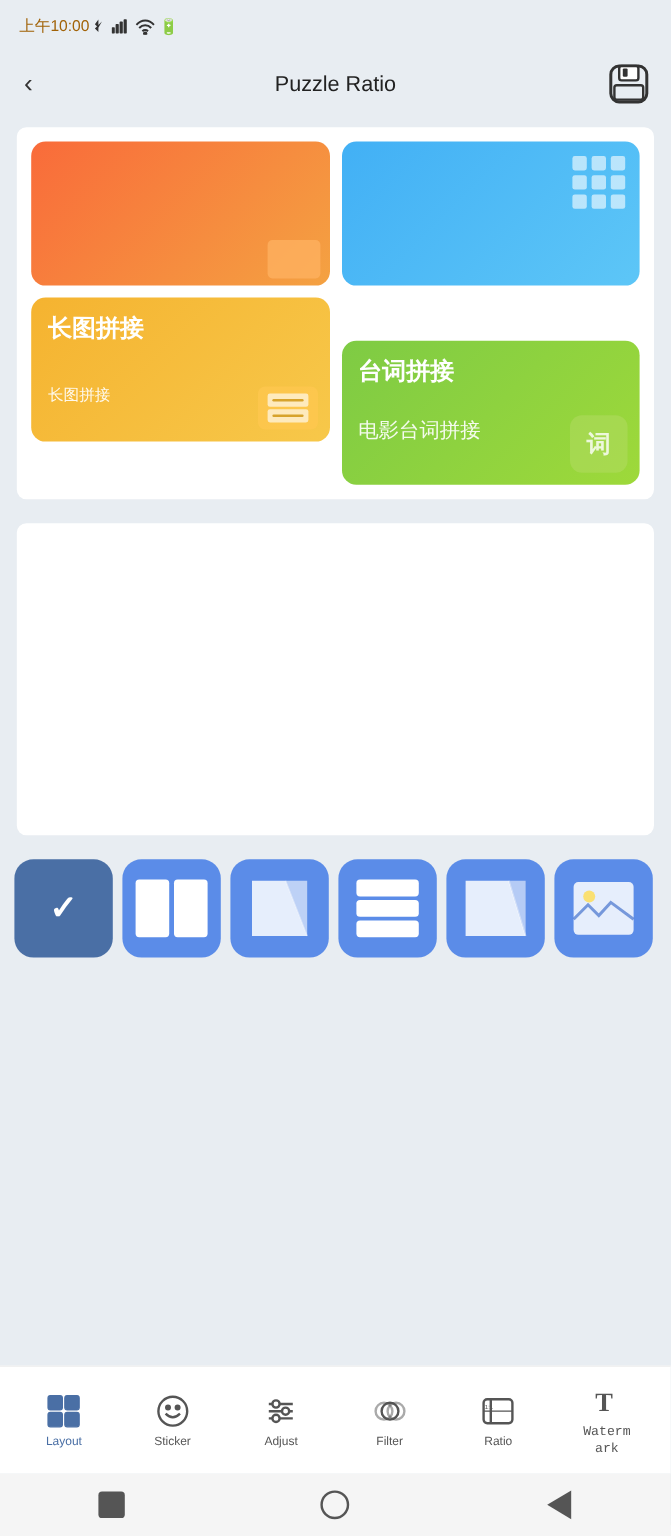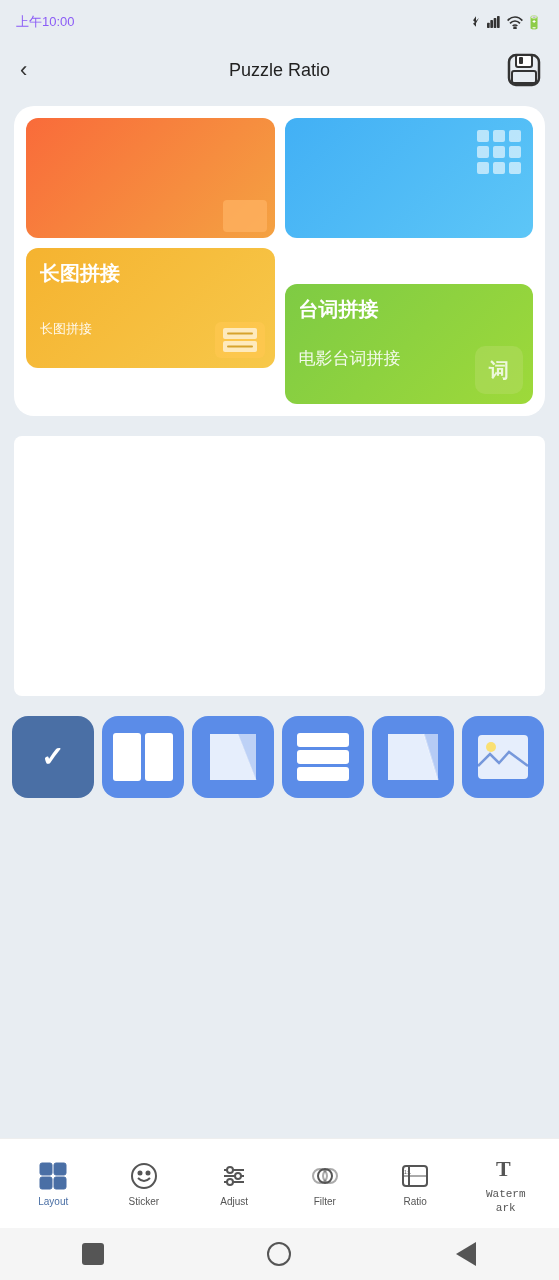--- a/index.html
+++ b/index.html
@@ -11,24 +11,24 @@
       overflow: hidden;
       position: relative;
     }
 
     
     .status-bar {
       height: 44px;
       background: #e8edf2;
       display: flex;
       align-items: center;
-      justify-content: space-between;
+      justify-content: flex-start;
       padding: 0 16px;
       font-size: 13px;
-      color: #8b5cf6;
+      color: #a16207;
     }
     .status-left { font-size: 13px; font-weight: 500; }
     .status-right { display: flex; align-items: center; gap: 4px; font-size: 13px; }
 
     
     .header {
       height: 52px;
       background: #e8edf2;
       display: flex;
       align-items: center;
@@ -65,21 +65,21 @@
       padding: 10px 14px;
     }
 
     
     .grid-cards {
       display: grid;
       grid-template-columns: 1fr 1fr;
       gap: 10px;
       background: white;
       padding: 12px;
-      border-radius: 20px;
+      border-radius: 8px;
     }
 
     .card {
       border-radius: 12px;
       overflow: hidden;
       position: relative;
       height: 120px;
     }
 
     .card-orange-top {

